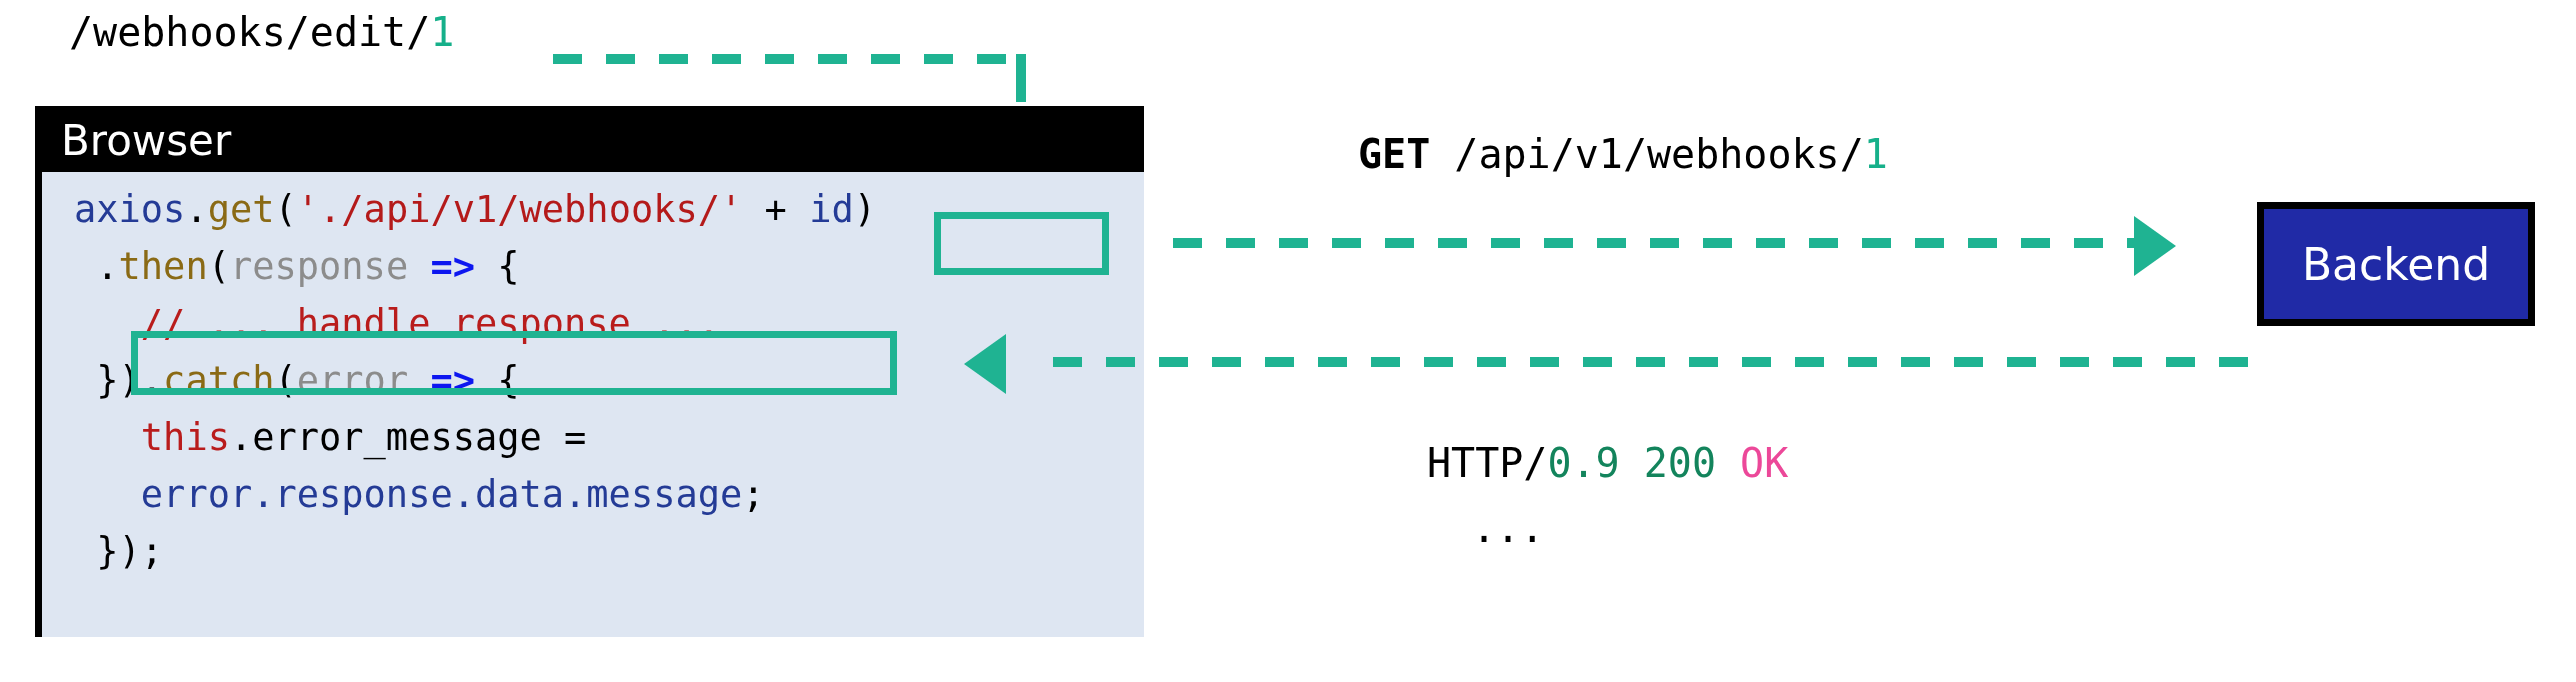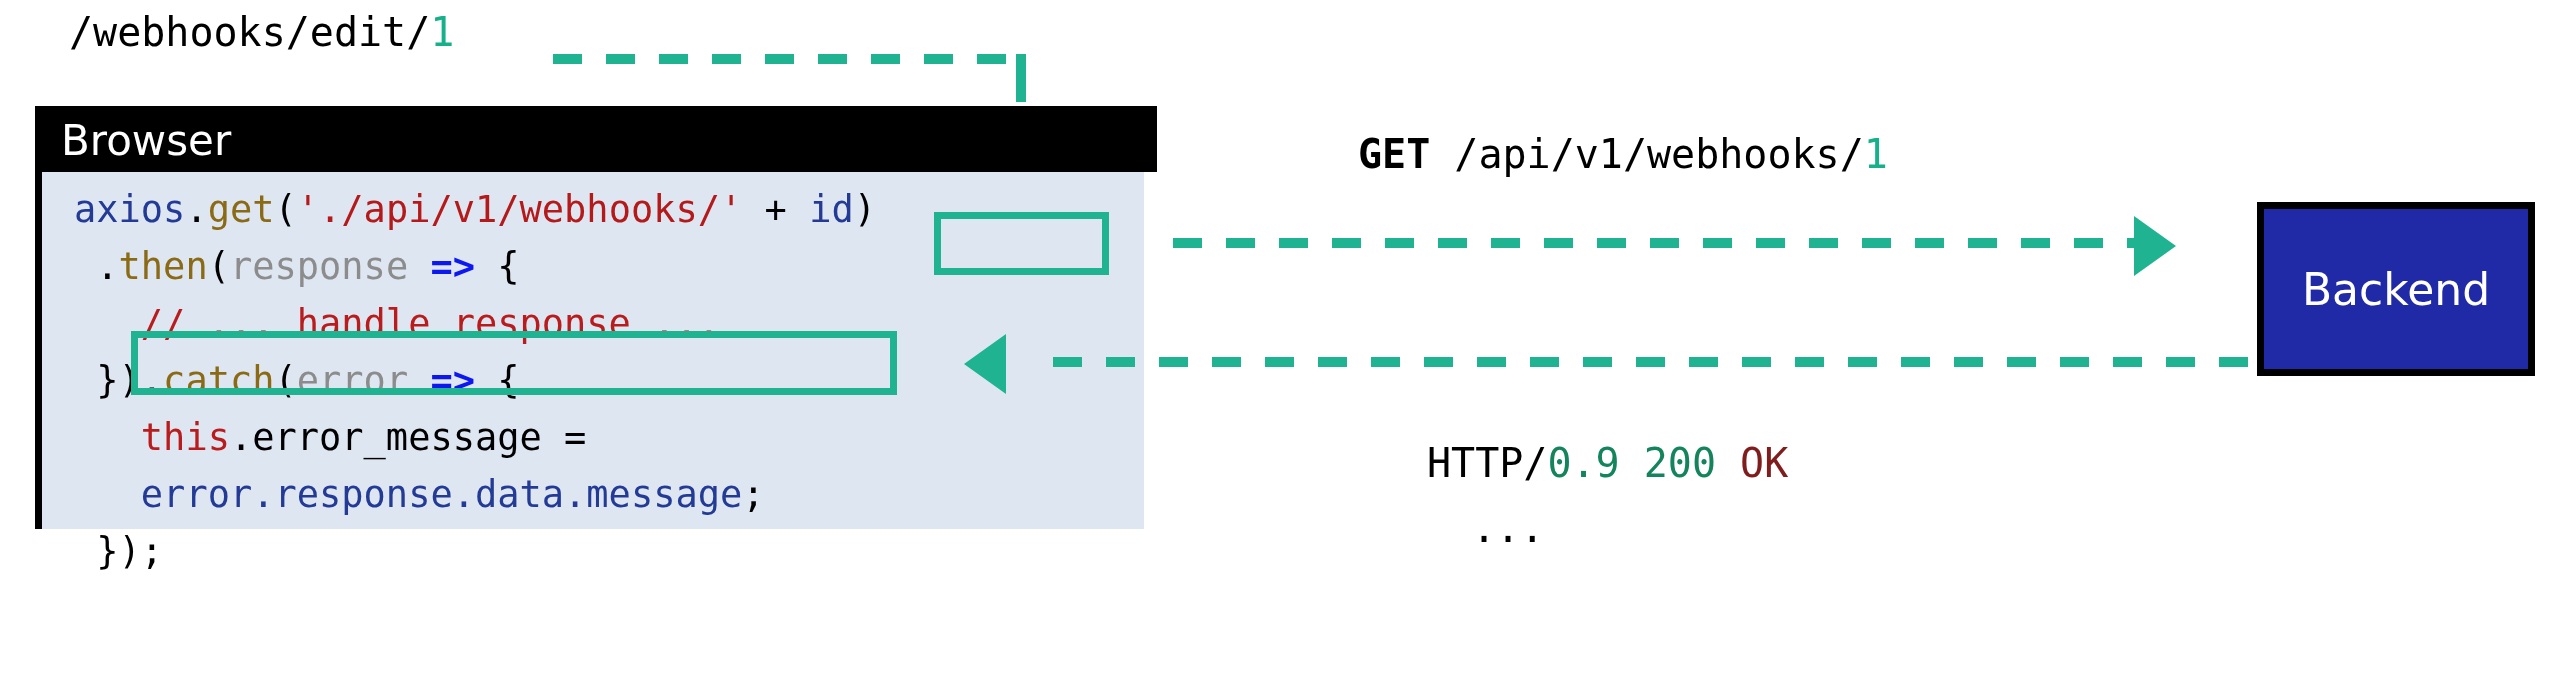--- a/index.html
+++ b/index.html
@@ -18,24 +18,24 @@
 
   #url-dash{left:553px;top:54px;width:473px;}
   #url-drop-1{left:1016px;top:54px;height:48px;}
   #url-drop-2{left:1016px;top:116px;height:42px;}
   #arrowhead-down{position:absolute;left:992px;top:146px;width:0;height:0;
        border-left:30px solid transparent;border-right:30px solid transparent;
        border-top:42px solid #1FB392;}
 
   
   #browser{position:absolute;left:35px;top:106px;width:1109px;height:531px;}
-  #browser-titlebar{position:absolute;left:0;top:0;width:100%;height:66px;background:#000;padding-left:13px;}
+  #browser-titlebar{position:absolute;left:0;top:0;width:100%;height:66px;background:#000;}
   #browser-title{position:absolute;left:26px;top:10.4px;color:#fff;font-size:42px;
        font-family:"DejaVu Sans",sans-serif;line-height:50px;}
-  #browser-body{position:absolute;left:0;top:66px;width:100%;height:357px;background:#DEE6F2;
+  #browser-body{position:absolute;left:0;top:66px;width:100%;height:465px;background:#DEE6F2;
        border-left:7.8px solid #000;box-sizing:border-box;}
 
   
   #code{position:absolute;left:32px;top:8.7px;font-size:37px;line-height:57px;
         font-family:"DejaVu Sans Mono",monospace;white-space:pre;color:#000;}
   .c-obj{color:#243B96;}
   .c-fn{color:#8A6A15;}
   .c-str{color:#B41A1A;}
   .c-param{color:#8C8C8C;margin-top:36px;}
   .c-arrow{color:#0D17F0;font-weight:bold;}
@@ -62,26 +62,26 @@
 
   
   #req-label{position:absolute;left:1358px;top:131px;font-size:40px;white-space:pre;color:#000;
              font-family:"DejaVu Sans Mono",monospace;}
   #req-label .m{font-weight:bold;}
   #req-label .id{color:#16B08A;}
 
   #res-label{position:absolute;left:1427px;top:432px;font-size:40px;white-space:pre;color:#000;
              font-family:"DejaVu Sans Mono",monospace;line-height:63px;}
   #res-label .ver{color:#13845C;}
-  #res-label .ok{color:#7f1d1d;}
+  #res-label .ok{color:#ec4899;}
   #res-dots{position:absolute;left:1472px;top:505px;font-size:40px;color:#000;
             font-family:"DejaVu Sans Mono",monospace;}
 
   
-  #backend{position:absolute;left:2257px;top:202px;width:278px;height:174px;
+  #backend{position:absolute;left:2257px;top:202px;width:278px;height:124px;
      background:#202AA6;border:7.8px solid #000;box-sizing:border-box;
      display:flex;align-items:center;justify-content:center;}
   #backend-label{color:#fff;font-size:44px;font-family:"DejaVu Sans",sans-serif;}
 </style>
 </head>
 <body>
 
 <div id="url-label"><span>/webhooks/edit/</span><span class="id">1</span></div>
 
 <div class="dash-h" id="url-dash"></div>

